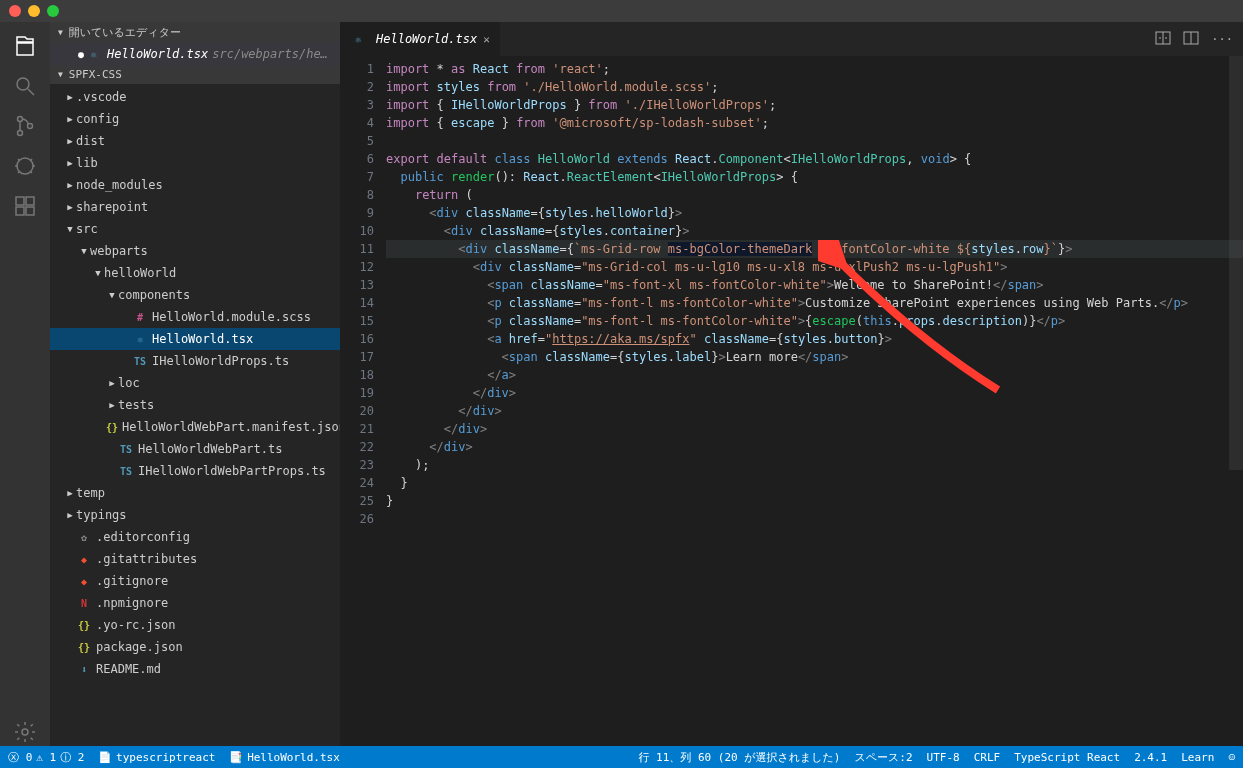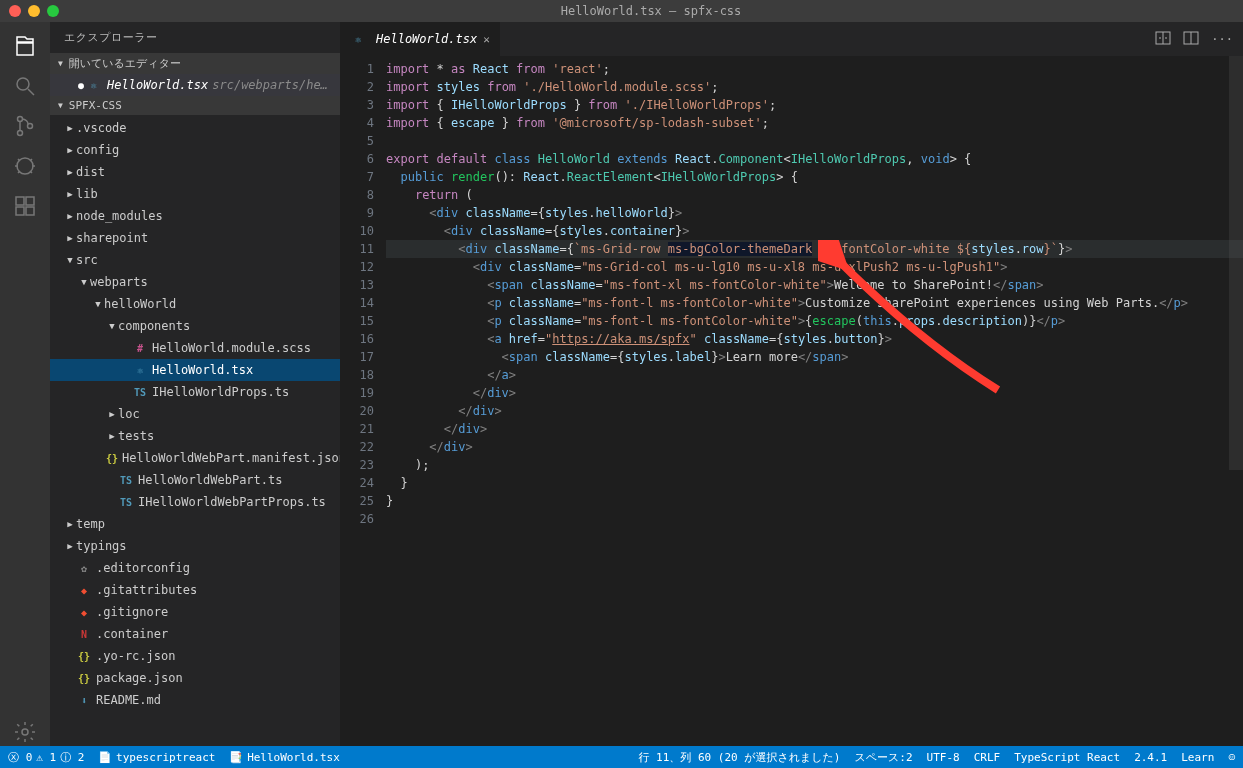--- a/index.html
+++ b/index.html
@@ -70,21 +70,20 @@
 </style>
 </head>
 <body>
 
 <div class="titlebar">
   <div class="traffic">
     <div class="tl r"></div>
     <div class="tl y"></div>
     <div class="tl g"></div>
   </div>
-  <div class="title">HelloWorld.tsx — spfx-css</div>
 </div>
 
 <div class="main">
 
   <div class="activity">
     <div class="ai active">
         <svg viewBox="0 0 24 24">
           <path d="M4 3h8l2 2h6v3H4zM4 9h16v12H4z"></path>
         </svg>
       </div>
@@ -119,21 +118,20 @@
     <div class="spacer"></div>
     <div class="ai">
         <svg viewBox="0 0 24 24">
           <circle cx="12" cy="12" r="3"></circle>
           <path d="M12 2v3M12 19v3M4.2 4.2l2.1 2.1M17.7 17.7l2.1 2.1M2 12h3M19 12h3M4.2 19.8l2.1-2.1M17.7 6.3l2.1-2.1"></path>
         </svg>
       </div>
   </div>
 
   <div class="sidebar">
-    <div class="side-head">エクスプローラー</div>
     <div class="section-hdr">
       <span class="tw">▼</span>
         <span>開いているエディター</span>
     </div>
     <div class="open-editor">
       <span class="dot">●</span>
       <span class="fic react">⚛</span>
       <span class="fn">HelloWorld.tsx</span>
       <span class="path">src/webparts/helloWor...</span>
     </div>
@@ -239,21 +237,21 @@
           <span>.gitattributes</span>
         </div>
         <div class="row" style="padding-left: 14px;">
           <span class="arr"></span>
           <span class="fic git">◆</span>
           <span>.gitignore</span>
         </div>
         <div class="row" style="padding-left: 14px;">
           <span class="arr"></span>
           <span class="fic npm">N</span>
-          <span>.container</span>
+          <span>.npmignore</span>
         </div>
         <div class="row" style="padding-left: 14px;">
           <span class="arr"></span>
           <span class="fic json">{}</span>
           <span>.yo-rc.json</span>
         </div>
         <div class="row" style="padding-left: 14px;">
           <span class="arr"></span>
           <span class="fic json">{}</span>
           <span>package.json</span>

